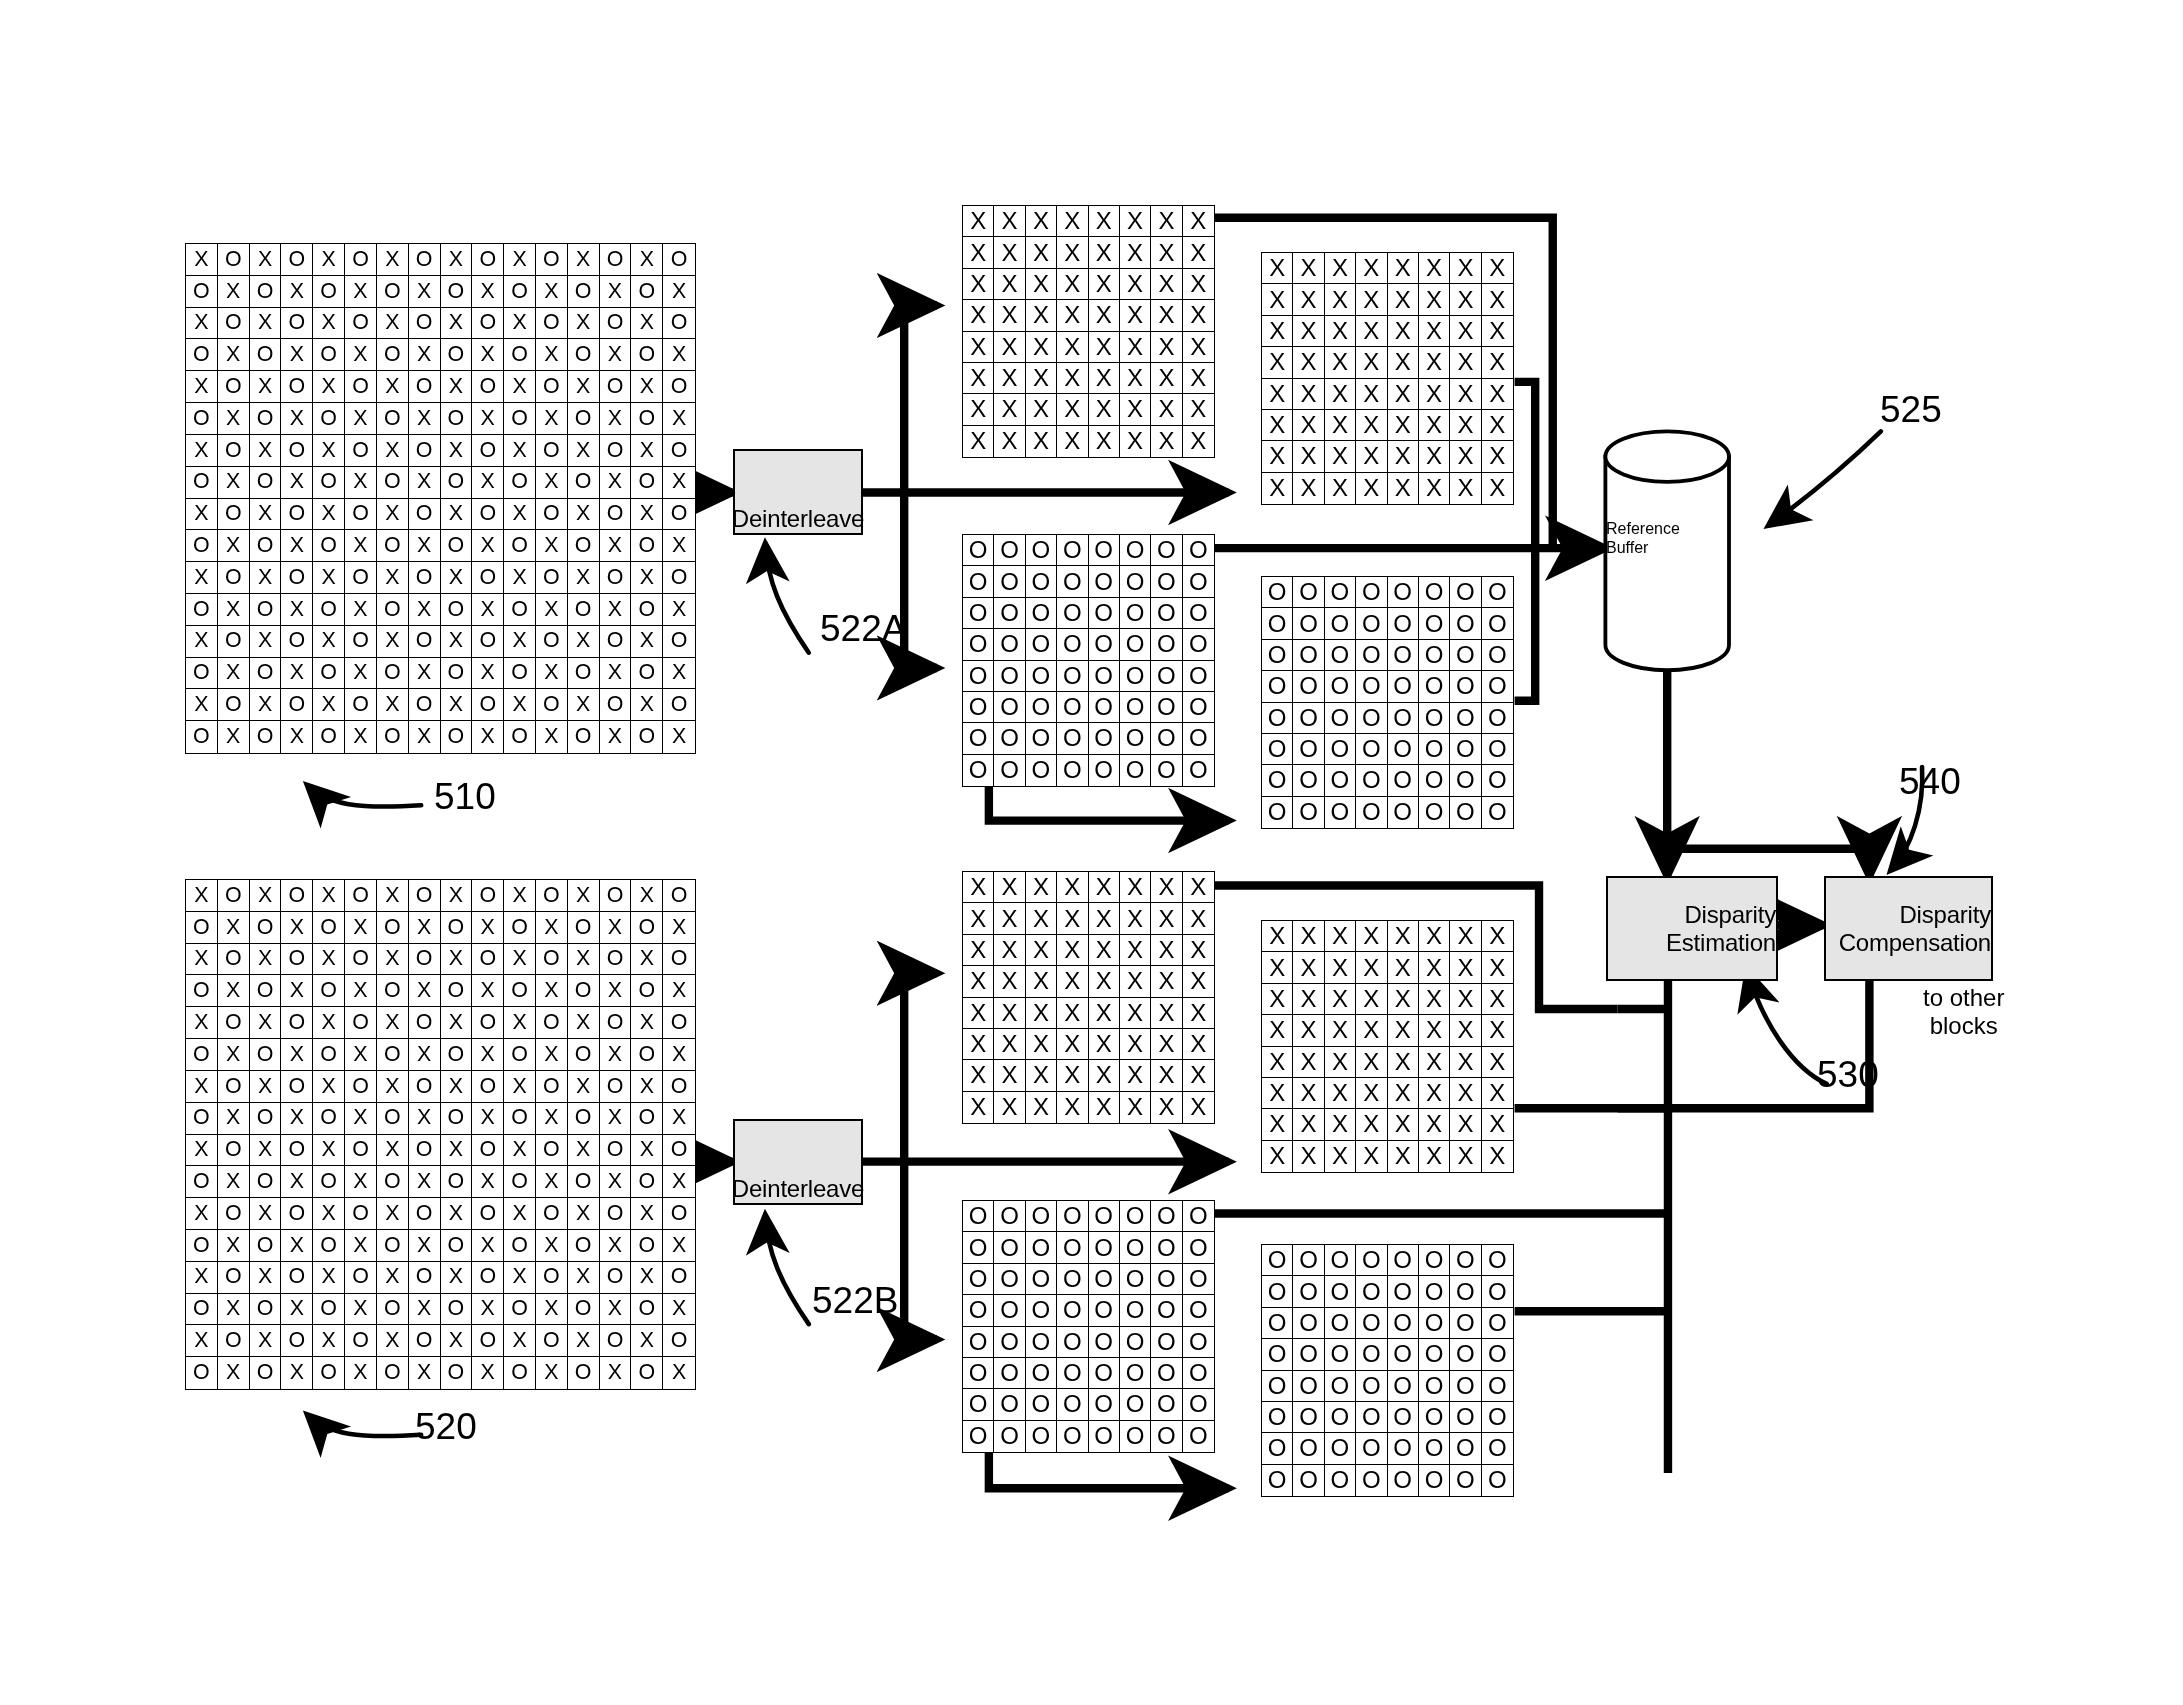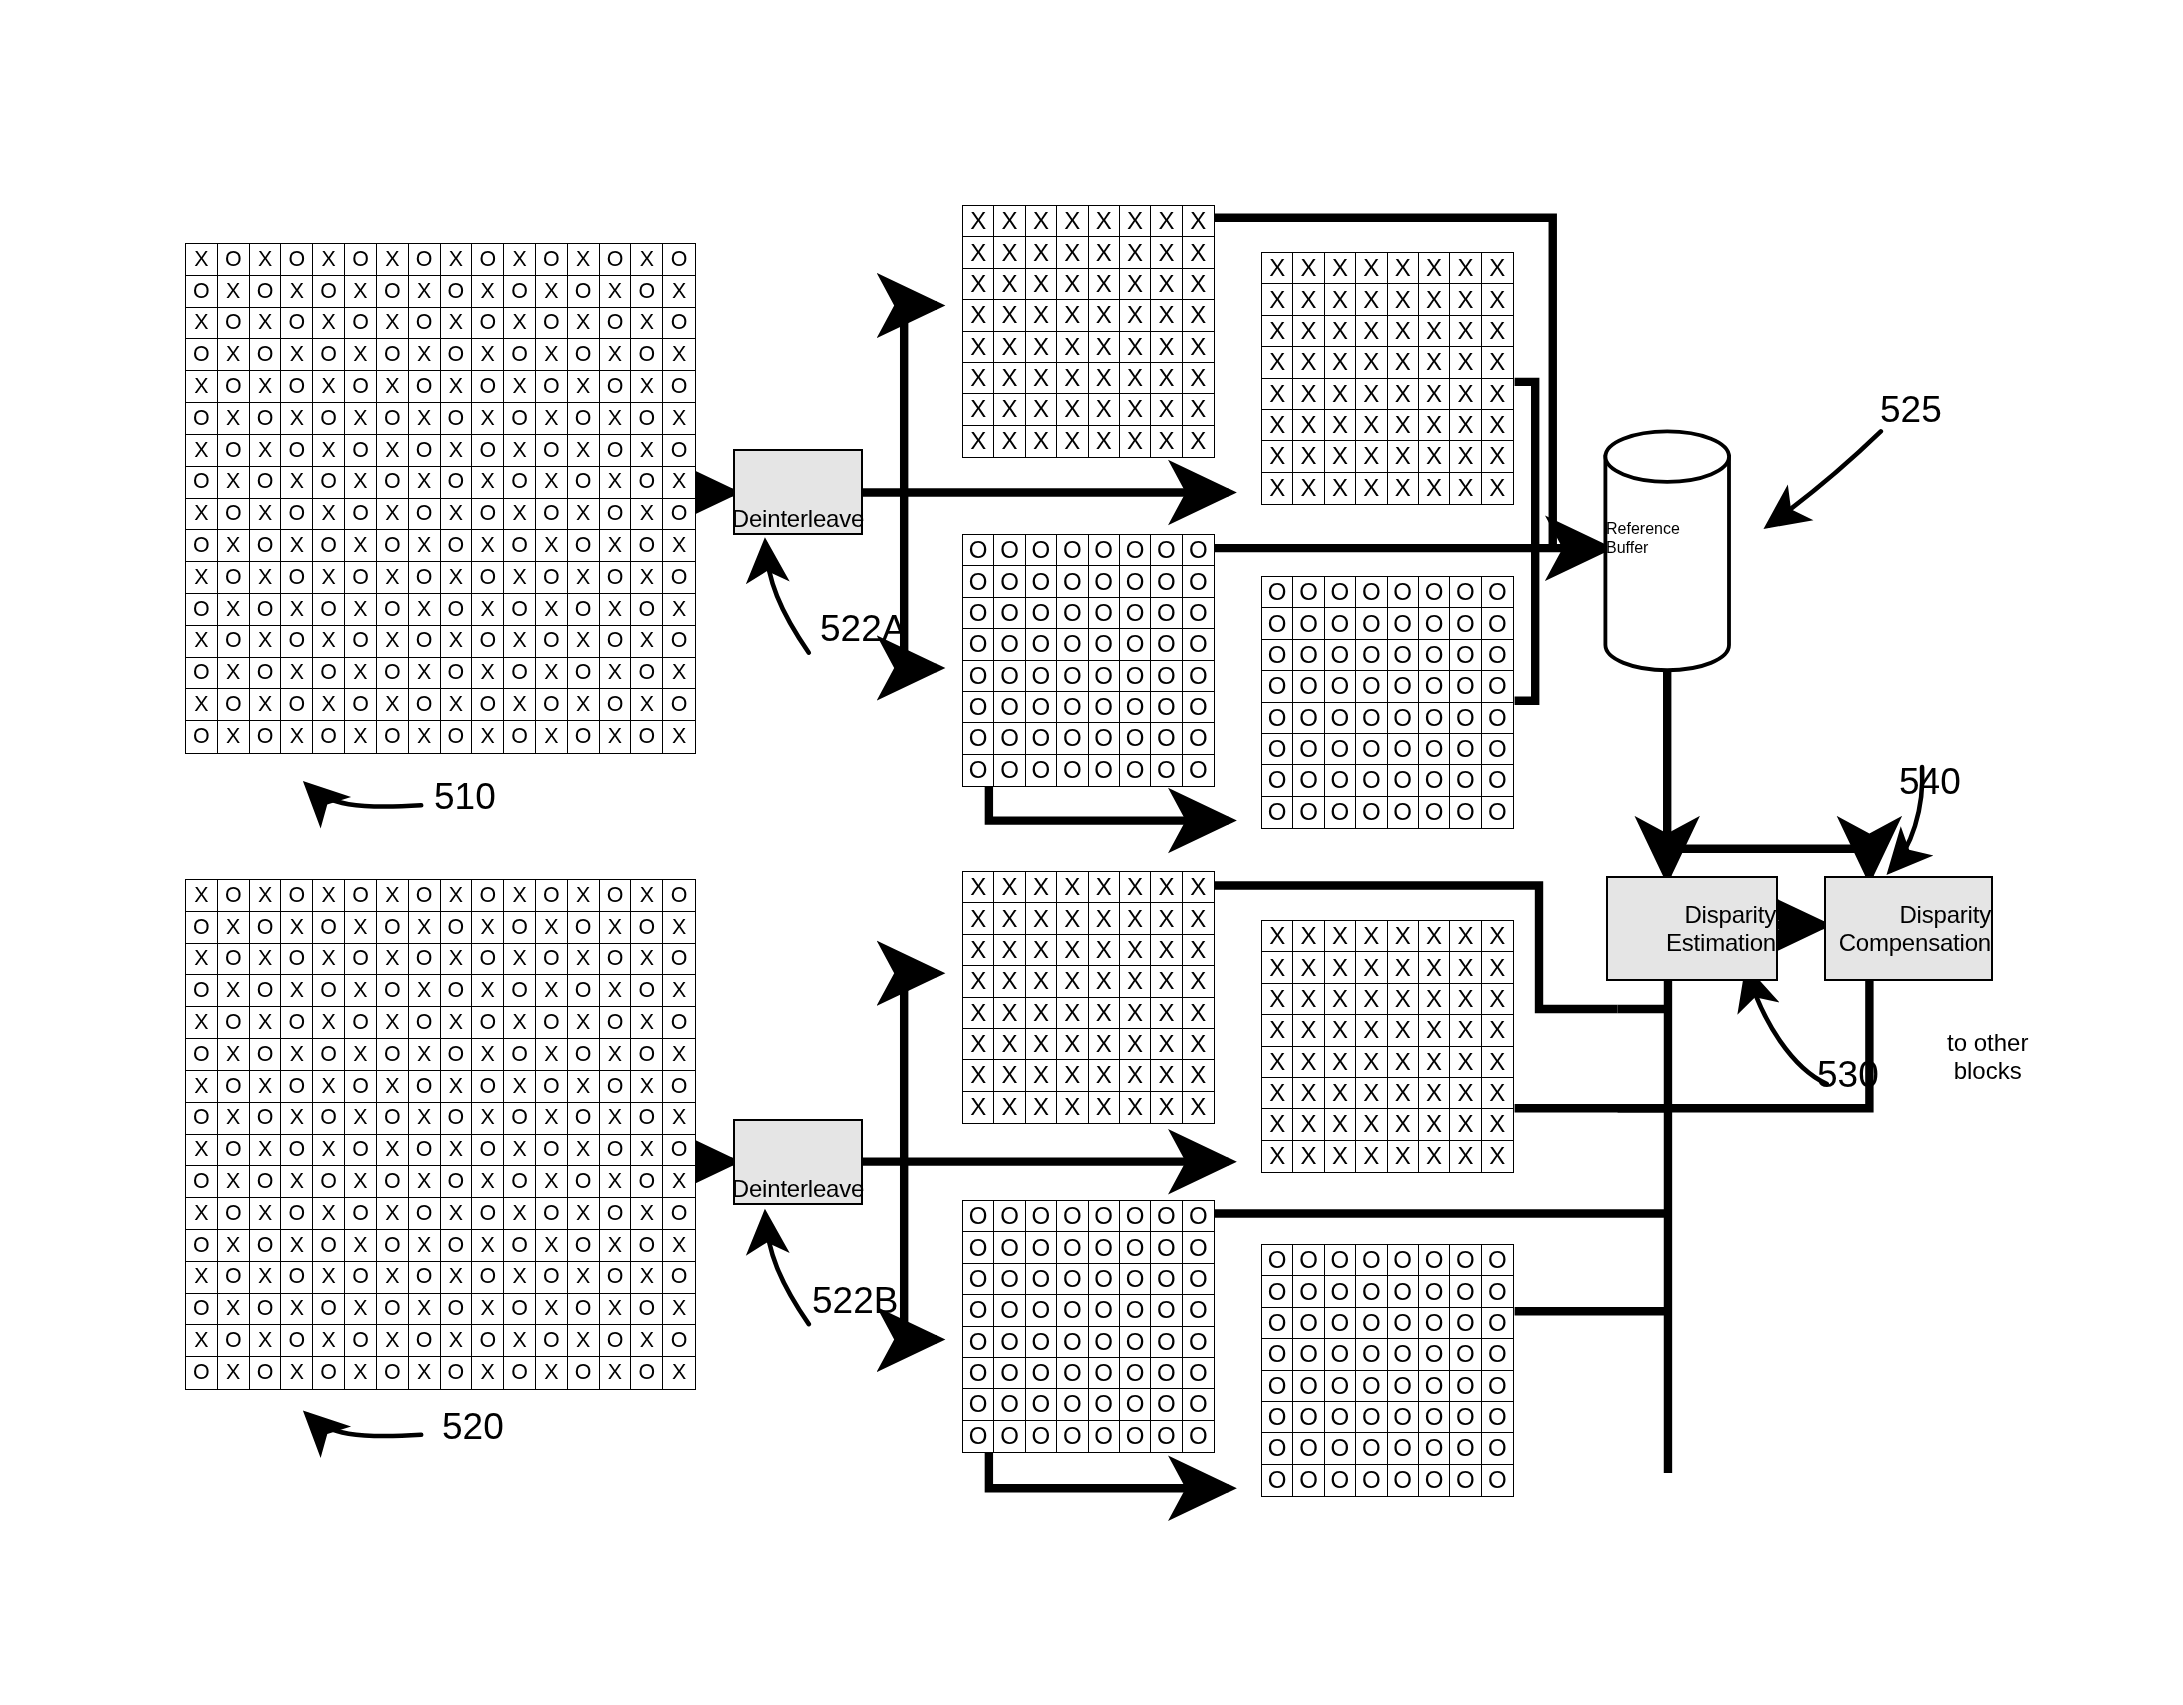--- a/index.html
+++ b/index.html
@@ -1257,26 +1257,26 @@
     <span>Disparity</span>
     <span>Estimation</span>
   </div>
 
   <div class="procbox" style="left:1824px; top:876px; width:169px; height:105px; flex-direction:column;">
     <span>Disparity</span>
     <span>Compensation</span>
   </div>
 
   <div class="reflabel" style="left:434px; top:778px;">510</div>
-  <div class="reflabel" style="left:442px; top:1408px;">520</div>
+  <div class="reflabel" style="left:415px; top:1408px;">520</div>
   <div class="reflabel" style="left:788px; top:610px;margin-left:32px;">522A</div>
   <div class="reflabel" style="left:772px; top:1282px;margin-left:40px;">522B</div>
   <div class="reflabel" style="left:1880px; top:391px;">525</div>
   <div class="reflabel" style="left:1817px; top:1056px;">530</div>
   <div class="reflabel" style="left:1899px; top:763px;">540</div>
 
-  <div class="smalltext" style="left:1923px; top:1029px;margin-left:24px;">
+  <div class="smalltext" style="left:1923px; top:984px;">
     <div>to other</div>
     <div>blocks</div>
   </div>
 
 </div>
 
 
 </body></html>

